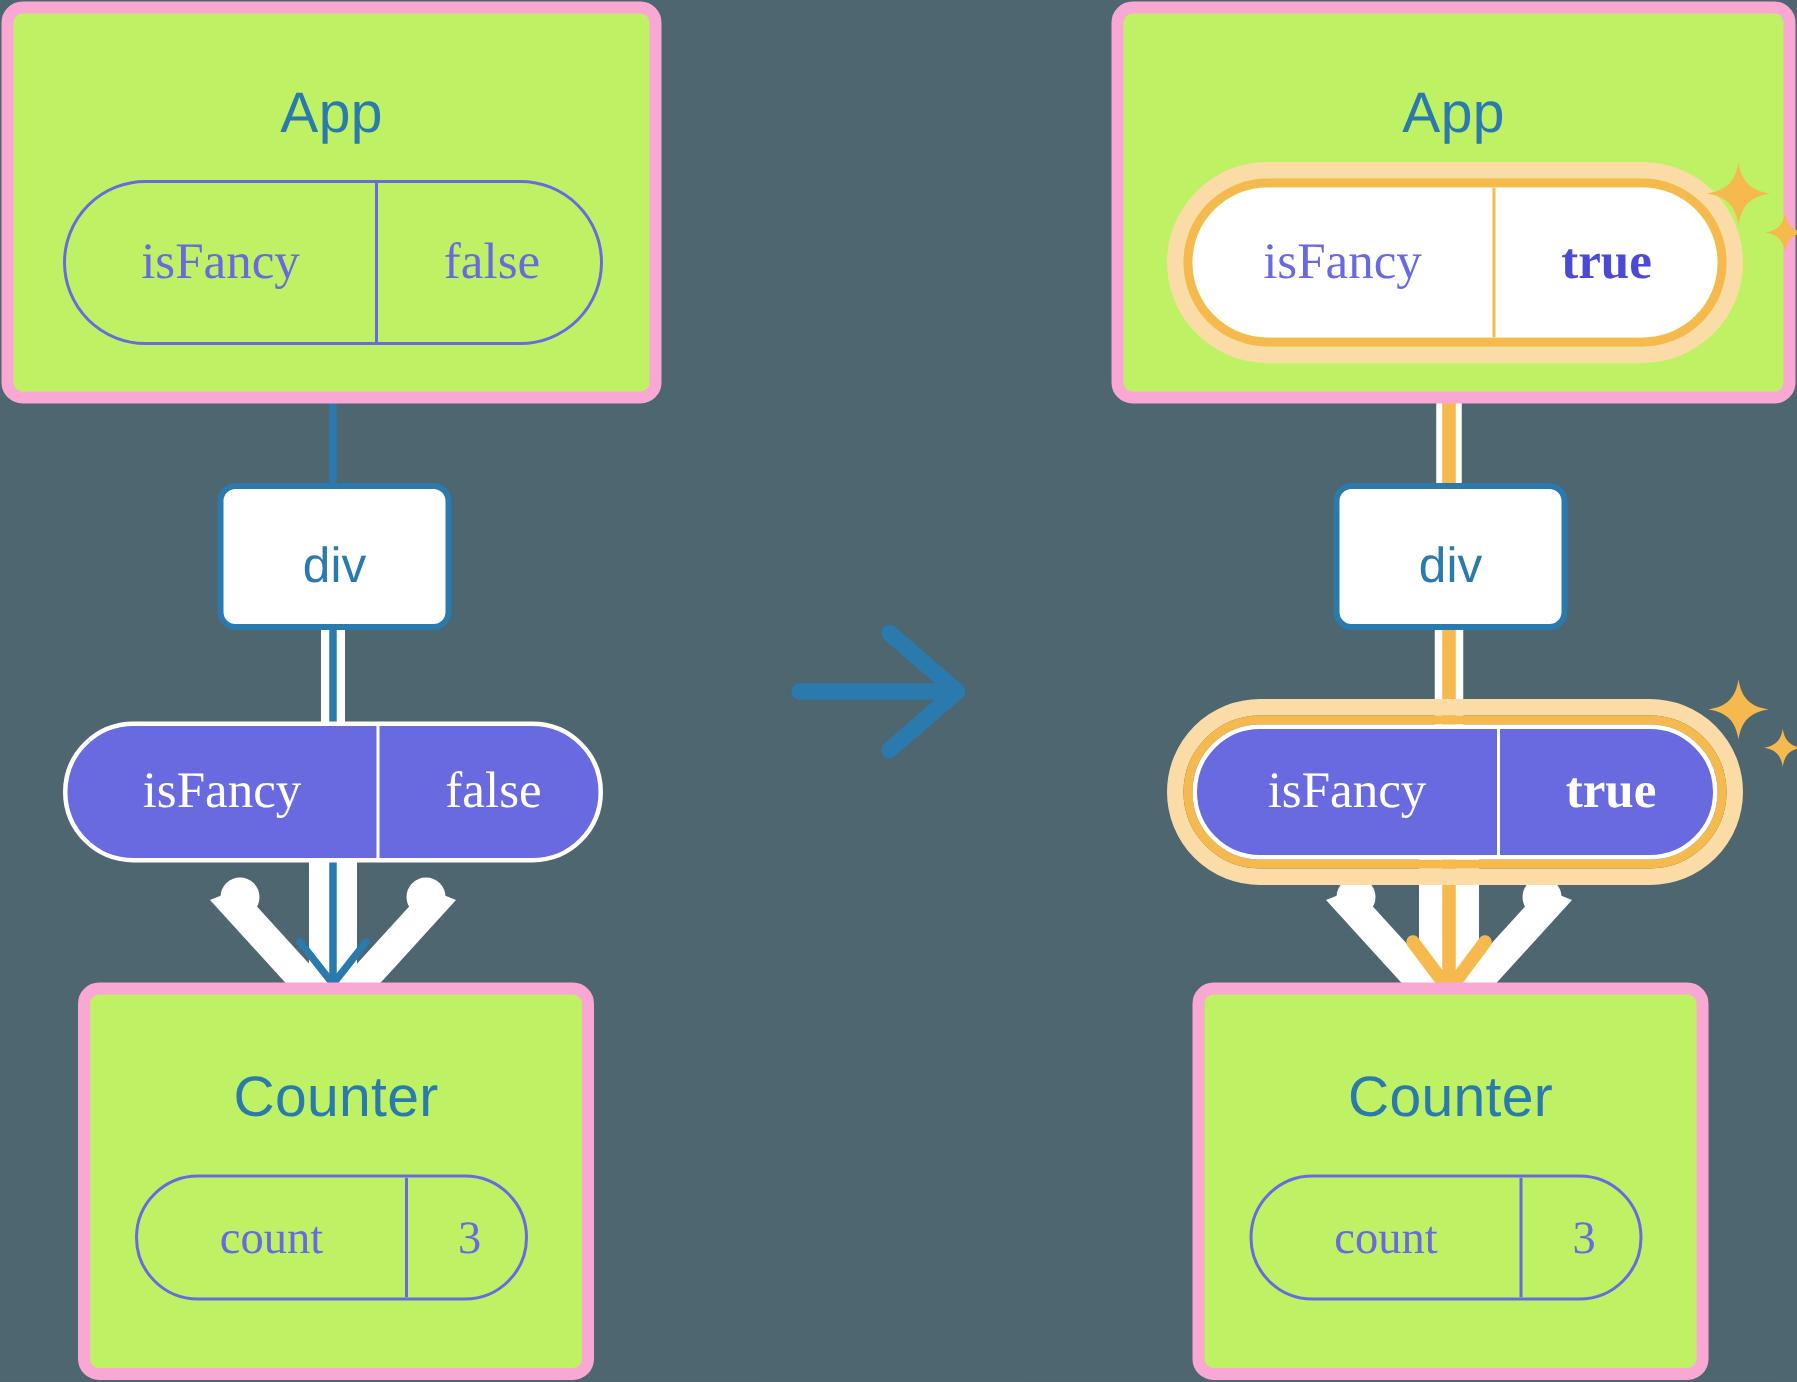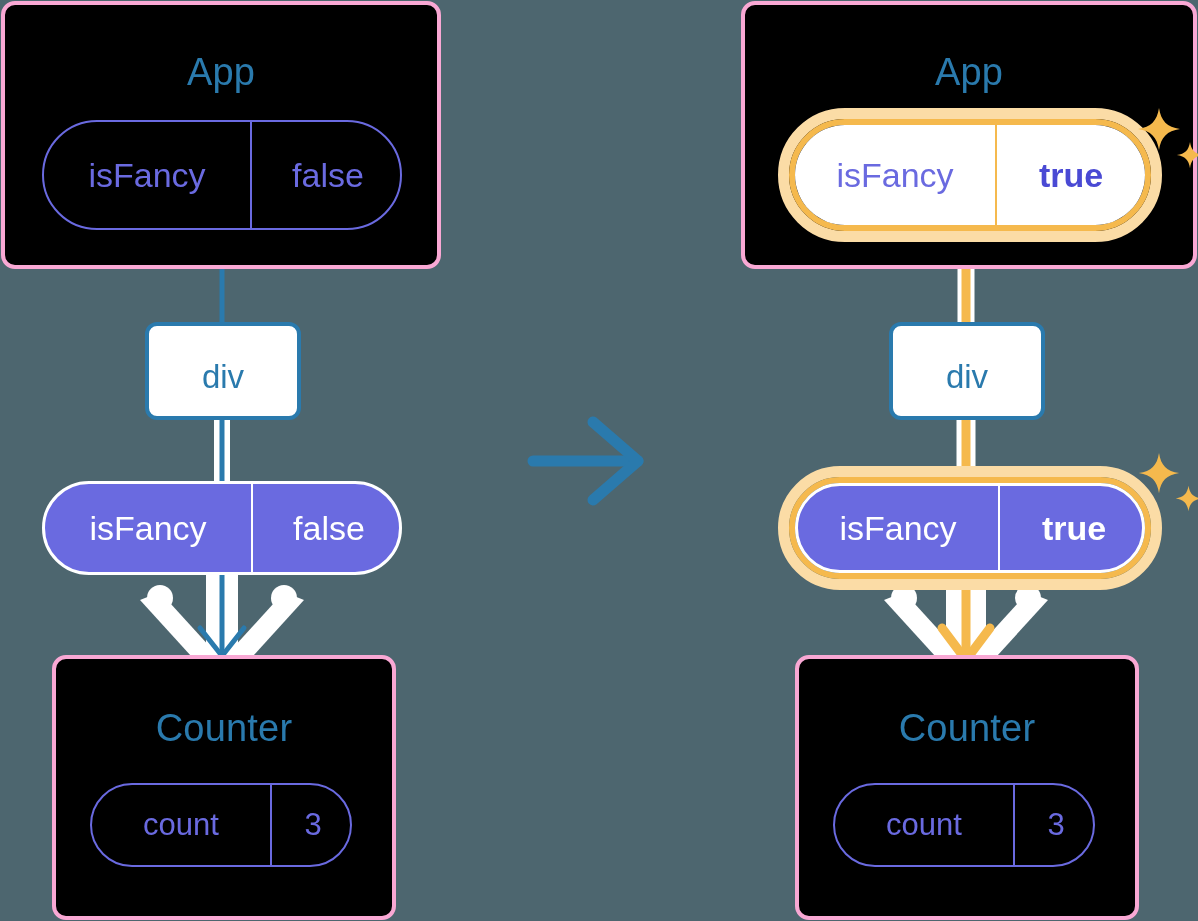--- a/index.html
+++ b/index.html
@@ -26,22 +26,22 @@
     top: 0;
     width: 1198px;
     height: 921px;
   }
   .panel {
     position: absolute;
   }
   
   .card {
     position: absolute;
-    background: #000000;
-    border: 4px solid #f9a8d4;
+    background: #bef264;
+    border: 8px solid #f9a8d4;
     border-radius: 14px;
     box-sizing: border-box;
     padding-left: 23px;
   }
   .card-title {
     position: absolute;
     left: 0;
     right: 0;
     text-align: center;
     color: #2a7aad;
@@ -81,21 +81,21 @@
   .pill-filled {
     border: 3px solid #ffffff;
     background: #6a6ae0;
   }
   .pill-half {
     flex: 0 0 auto;
     display: flex;
     align-items: center;
     justify-content: center;
     font-size: 34px;
-    font-family: Liberation Sans, sans-serif;
+    font-family: Liberation Serif, serif;
     box-sizing: border-box;
     white-space: nowrap;
   }
   .pill-outline .pill-half { color: #6a6ae0; }
   .pill-filled .pill-half { color: #ffffff; }
   .pill-outline .pill-half.right { border-left: 2px solid #6a6ae0; }
   .pill-filled  .pill-half.right { border-left: 2px solid #ffffff; }
   .pill-hl .pill-half.right { border-left: 2px solid #f5b94d; }
   .pill-half.bold { font-weight: bold; }
 

